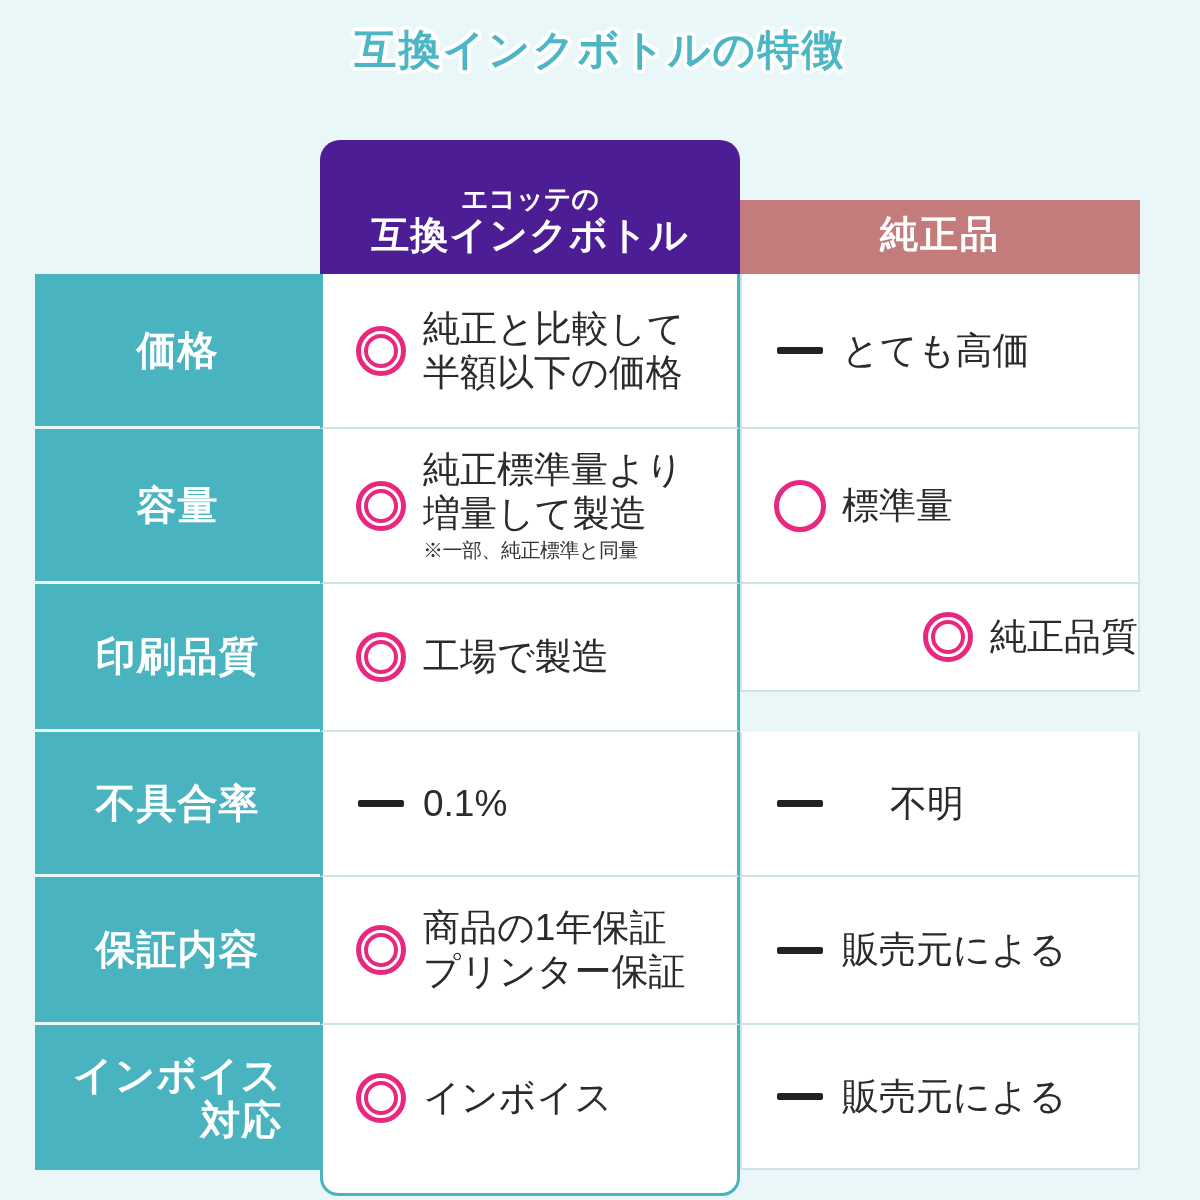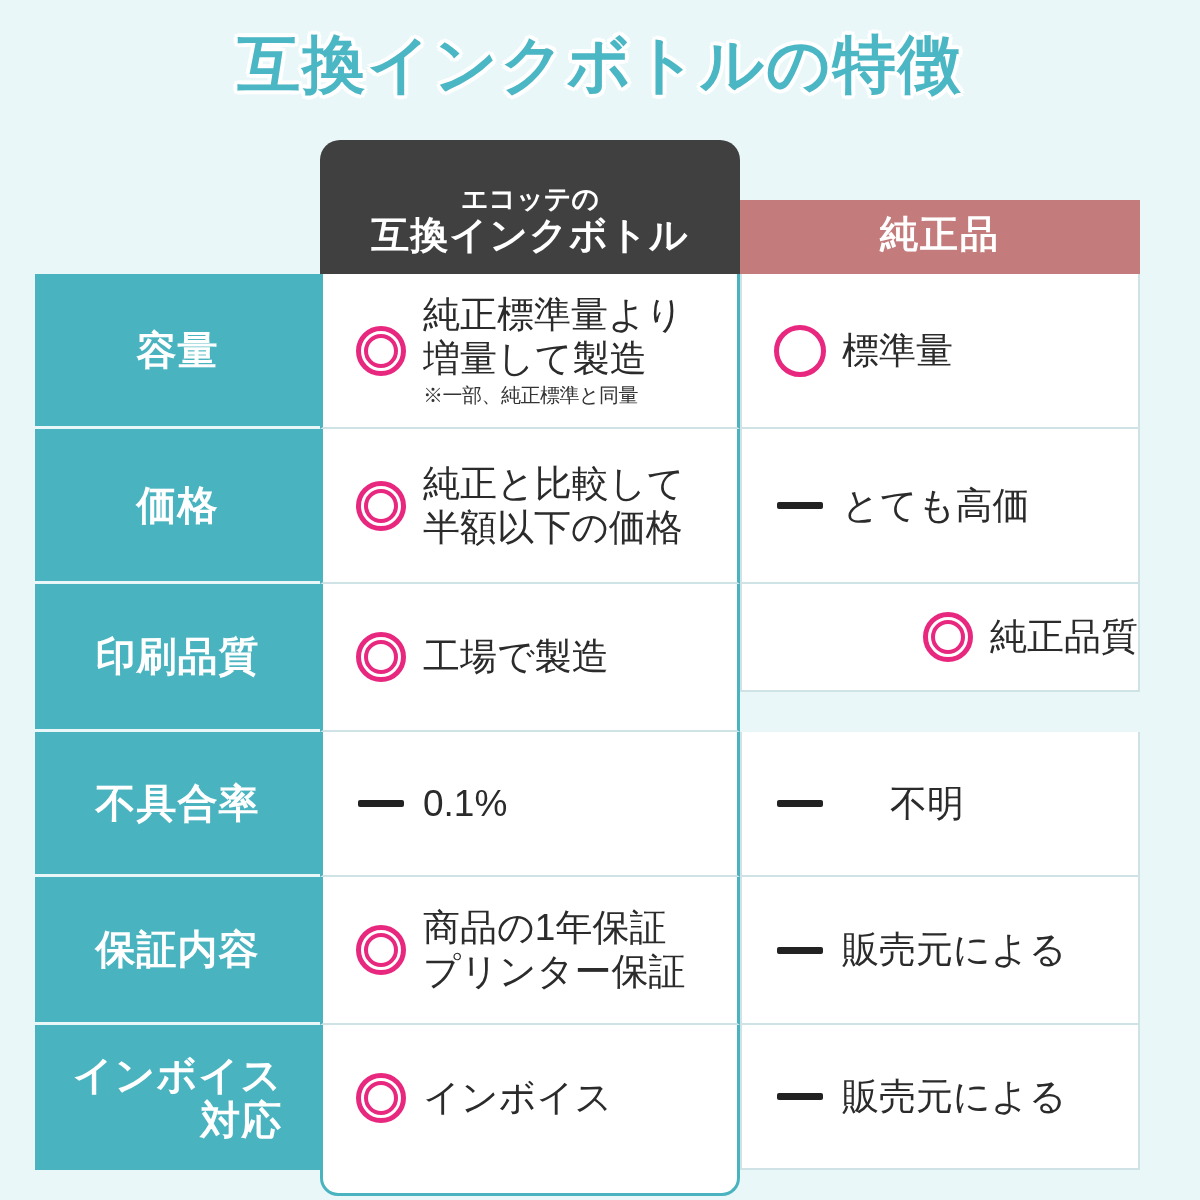--- a/index.html
+++ b/index.html
@@ -11,21 +11,21 @@
   }
   .page {
     position: relative;
     width: 1200px; height: 1200px;
     background: #e9f7f9;
   }
   .title {
     position: absolute;
     top: 22px; left: 0; width: 1200px;
     text-align: center;
-    font-size: 63px;
+    font-size: 42px;
     font-weight: bold;
     color: #4cb7c4;
     letter-spacing: 2px;
     text-shadow:
       -3px -3px 0 #ffffff,  3px -3px 0 #ffffff,
       -3px  3px 0 #ffffff,  3px  3px 0 #ffffff,
       -4px  0   0 #ffffff,  4px  0   0 #ffffff,
        0   -4px 0 #ffffff,  0    4px 0 #ffffff;
   }
 
@@ -39,21 +39,21 @@
 
   
   .c-label { width: 285px; }
   .c-eco   { width: 420px; }
   .c-gen   { width: 400px; }
 
   
   .hdr { height: 134px; }
   .hdr .c-label { background: transparent; }
   .hdr-eco {
-    background: #404040;
+    background: #4c1d95;
     border-radius: 20px 20px 0 0;
     color: #ffffff;
     display: flex; flex-direction: column;
     align-items: center; justify-content: center;
     line-height: 1.12;
     height: 160px;
   }
   .hdr-eco .small { font-size: 27px; font-weight: bold; }
   .hdr-eco .big { font-size: 38px; font-weight: bold; letter-spacing: 1px; }
   .hdr-gen {
@@ -142,55 +142,55 @@
       <div class="c-eco hdr-eco">
         <span class="small">エコッテの</span>
         <span class="big">互換インクボトル</span>
       </div>
       <div class="c-gen hdr-gen-wrap">
         <div class="hdr-gen" style="width:400px;margin-top:0;height:74px;">純正品</div>
       </div>
     </div>
 
     <div class="brow">
+      <div class="c-label cell-label" style="height:155px;">価格</div>
+      <div class="c-eco cell-eco" style="height:155px;">
+        <div class="mark">
+            <div class="dbl-circle"></div>
+          </div>
+        <div class="ctext">
+          <div>純正と比較して</div>
+          <div>半額以下の価格</div>
+        </div>
+      </div>
+      <div class="c-gen cell-gen" style="height:155px;">
+        <div class="mark">
+            <div class="dash"></div>
+          </div>
+        <div class="ctext">とても高価</div>
+      </div>
+    </div>
+
+    <div class="brow">
       <div class="c-label cell-label" style="height:155px;">容量</div>
       <div class="c-eco cell-eco" style="height:155px;">
         <div class="mark">
             <div class="dbl-circle"></div>
           </div>
         <div class="ctext">
           <div>純正標準量より</div>
           <div>増量して製造</div>
           <span class="note">※一部、純正標準と同量</span>
         </div>
       </div>
       <div class="c-gen cell-gen" style="height:155px;">
         <div class="mark">
             <div class="sgl-circle"></div>
           </div>
         <div class="ctext">標準量</div>
-      </div>
-    </div>
-
-    <div class="brow">
-      <div class="c-label cell-label" style="height:155px;">価格</div>
-      <div class="c-eco cell-eco" style="height:155px;">
-        <div class="mark">
-            <div class="dbl-circle"></div>
-          </div>
-        <div class="ctext">
-          <div>純正と比較して</div>
-          <div>半額以下の価格</div>
-        </div>
-      </div>
-      <div class="c-gen cell-gen" style="height:155px;">
-        <div class="mark">
-            <div class="dash"></div>
-          </div>
-        <div class="ctext">とても高価</div>
       </div>
     </div>
 
     <div class="brow">
       <div class="c-label cell-label" style="height:148px;">印刷品質</div>
       <div class="c-eco cell-eco" style="height:148px;">
         <div class="mark">
             <div class="dbl-circle"></div>
           </div>
         <div class="ctext">

